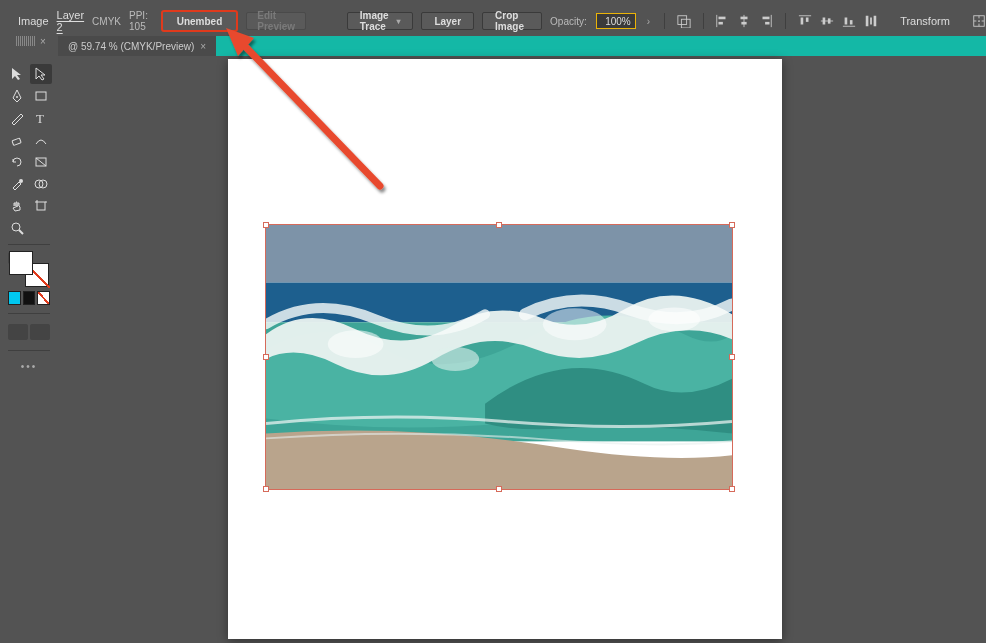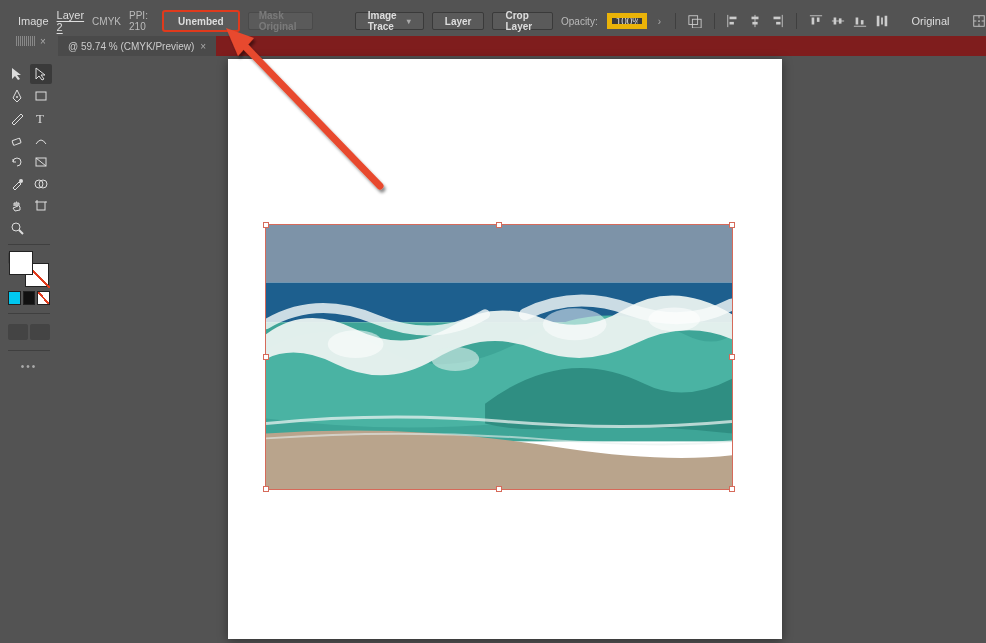--- a/index.html
+++ b/index.html
@@ -47,21 +47,21 @@
     padding: 2px 14px;
     height: 22px;
     border-radius: 3px;
   }
   .cb-btn.disabled { color: #7a7a7a; border-color: #4a4a4a; cursor: default; }
   .cb-btn.wide { padding: 2px 12px; }
   .cb-drop::after { content: "▾"; margin-left: 4px; font-size: 8px; color: #aaa; }
   .opacity-wrap { display: flex; align-items: center; gap: 9px; }
   .opacity-input {
     background: #3a3a3a;
-    border: 5px solid #eab308;
+    border: 1px solid #eab308;
     color: #ddd;
     font-size: 10px;
     width: 40px;
     height: 16px;
     padding: 0 4px;
     text-align: right;
   }
   .chev-right { color: #aaa; font-size: 10px; padding: 0 2px; cursor: pointer; }
   .sep-v { width: 1px; height: 16px; background: #3f3f3f; margin: 0 4px; }
   .mini-icon {
@@ -71,21 +71,21 @@
   }
   .mini-icon svg { width: 14px; height: 14px; }
 
   
   .tab-bar {
     position: absolute;
     top: 36px;
     left: 58px;
     right: 0;
     height: 20px;
-    background: #7f1d1d;
+    background: #14b8a6;
     display: flex;
     align-items: center;
   }
   .tab {
     background: #4a4a4a;
     height: 20px;
     display: flex;
     align-items: center;
     gap: 6px;
     padding: 0 10px;
@@ -257,31 +257,31 @@
 </style>
 </head>
 <body>
 
 <div class="control-bar">
   <span class="cb-label">Image</span>
   <span class="cb-link">Layer 2</span>
   <span class="cb-info">CMYK</span>
   <span class="cb-info">
     <span>PPI:</span>
-    <span>210</span>
+    <span>105</span>
   </span>
 
   <div class="cb-btn highlight">Unembed</div>
-  <div class="cb-btn disabled">Mask Original</div>
+  <div class="cb-btn disabled">Edit Preview</div>
 
   <div style="width:40px"></div>
 
   <div class="cb-btn cb-drop wide">Image Trace</div>
   <div class="cb-btn wide">Layer</div>
-  <div class="cb-btn wide">Crop Layer</div>
+  <div class="cb-btn wide">Crop Image</div>
 
   <div class="opacity-wrap">
     <span class="cb-info">Opacity:</span>
     <input class="opacity-input" value="100%" style="">
     <span class="chev-right">›</span>
   </div>
 
   <div class="sep-v"></div>
 
   <div class="mini-icon">
@@ -340,21 +340,21 @@
     </div>
   <div class="mini-icon">
       <svg viewBox="0 0 16 16">
         <rect x="2" y="2" width="3" height="12" fill="#ccc"></rect>
         <rect x="7" y="4" width="2" height="8" fill="#ccc"></rect>
         <rect x="11" y="2" width="3" height="12" fill="#ccc"></rect>
       </svg>
     </div>
 
   <div style="width:10px"></div>
-  <span class="cb-label">Original</span>
+  <span class="cb-label">Transform</span>
 
   <div style="width:10px"></div>
   <div class="mini-icon">
       <svg viewBox="0 0 16 16">
         <rect x="2" y="2" width="12" height="12" fill="none" stroke="#ccc"></rect>
         <circle cx="8" cy="8" r="1" fill="#ccc"></circle>
         <line x1="8" y1="2" x2="8" y2="5" stroke="#ccc"></line>
         <line x1="8" y1="11" x2="8" y2="14" stroke="#ccc"></line>
         <line x1="2" y1="8" x2="5" y2="8" stroke="#ccc"></line>
         <line x1="11" y1="8" x2="14" y2="8" stroke="#ccc"></line>

